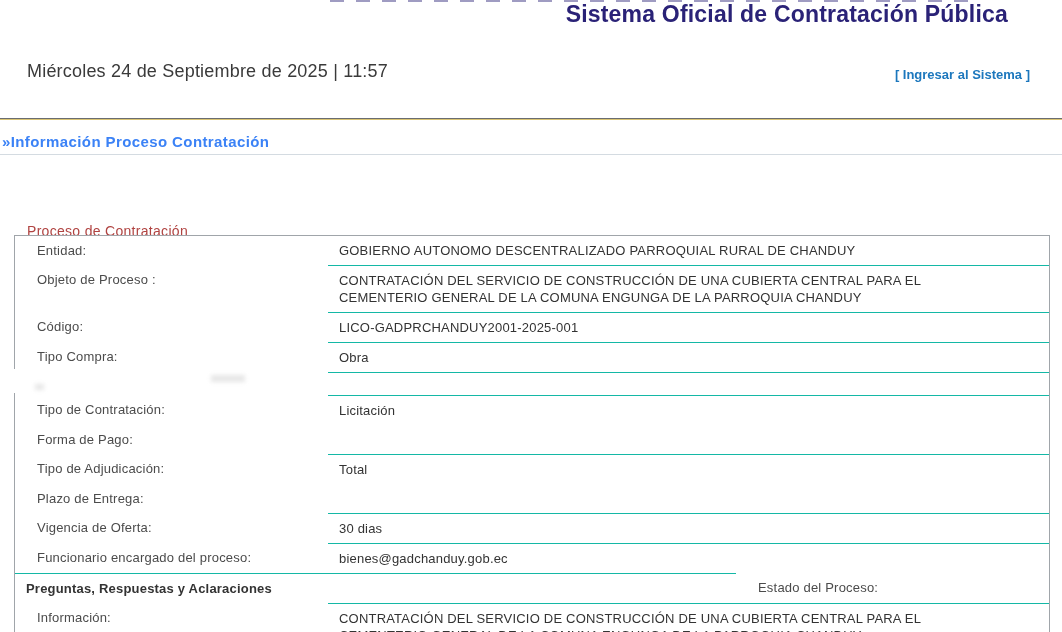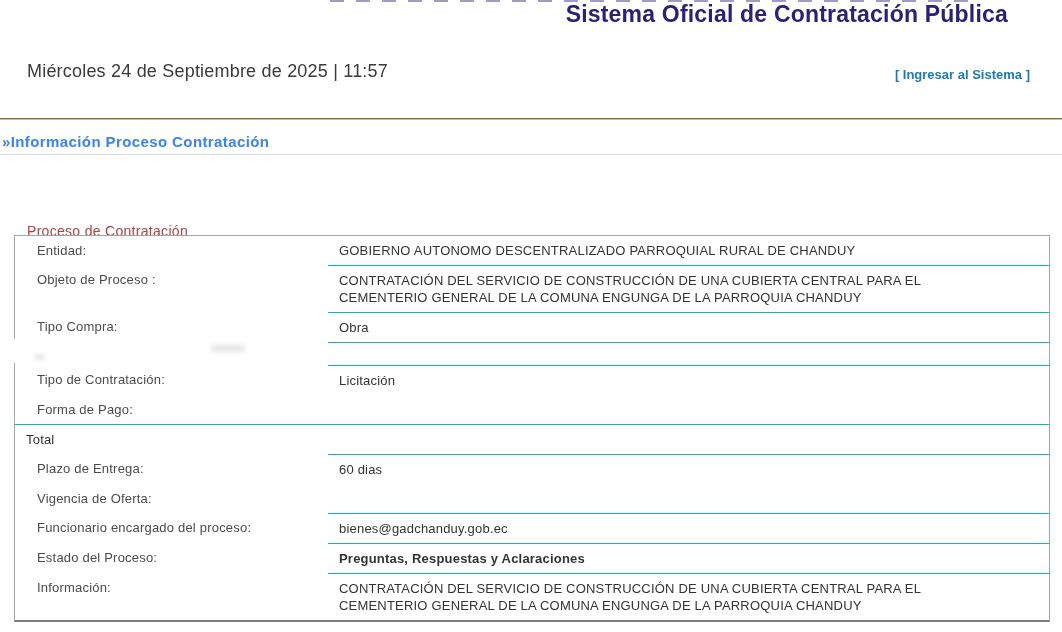--- a/index.html
+++ b/index.html
@@ -117,53 +117,58 @@
   <div class="process-table">
       <div class="row">
       <div class="cell label">Entidad:</div>
       <div class="cell value">GOBIERNO AUTONOMO DESCENTRALIZADO PARROQUIAL RURAL DE CHANDUY</div>
     </div>
       <div class="row">
       <div class="cell label">Objeto de Proceso :</div>
       <div class="cell value">CONTRATACIÓN DEL SERVICIO DE CONSTRUCCIÓN DE UNA CUBIERTA CENTRAL PARA EL CEMENTERIO GENERAL DE LA COMUNA ENGUNGA DE LA PARROQUIA CHANDUY</div>
     </div>
       <div class="row">
+      <div class="cell label">Código:</div>
+      <div class="cell value">LICO-GADPRCHANDUY2001-2025-001</div>
+    </div>
+      <div class="row">
       <div class="cell label">Tipo Compra:</div>
       <div class="cell value">Obra</div>
     </div>
       <div class="row redacted">
       <div class="cell label"></div>
       <div class="cell value"></div>
     <span class="smudge-a"></span>
         <span class="smudge-b"></span>
       </div>
       <div class="row">
       <div class="cell label">Tipo de Contratación:</div>
       <div class="cell value">Licitación</div>
     </div>
       <div class="row">
       <div class="cell label">Forma de Pago:</div>
     </div>
       <div class="row">
+      <div class="cell label">Tipo de Adjudicación:</div>
       <div class="cell value">Total</div>
     </div>
       <div class="row">
       <div class="cell label">Plazo de Entrega:</div>
-      <div class="cell value">60 dias</div>
     </div>
       <div class="row">
       <div class="cell label">Vigencia de Oferta:</div>
+      <div class="cell value">30 dias</div>
     </div>
       <div class="row">
       <div class="cell label">Funcionario encargado del proceso:</div>
       <div class="cell value">bienes@gadchanduy.gob.ec</div>
     </div>
       <div class="row bold-value">
+      <div class="cell value">Preguntas, Respuestas y Aclaraciones</div>
       <div class="cell label">Estado del Proceso:</div>
-      <div class="cell value">Preguntas, Respuestas y Aclaraciones</div>
     </div>
       <div class="row">
       <div class="cell label">Información:</div>
       <div class="cell value">CONTRATACIÓN DEL SERVICIO DE CONSTRUCCIÓN DE UNA CUBIERTA CENTRAL PARA EL CEMENTERIO GENERAL DE LA COMUNA ENGUNGA DE LA PARROQUIA CHANDUY</div>
     </div>
     </div>
 
 </div>
 
 </body></html>

